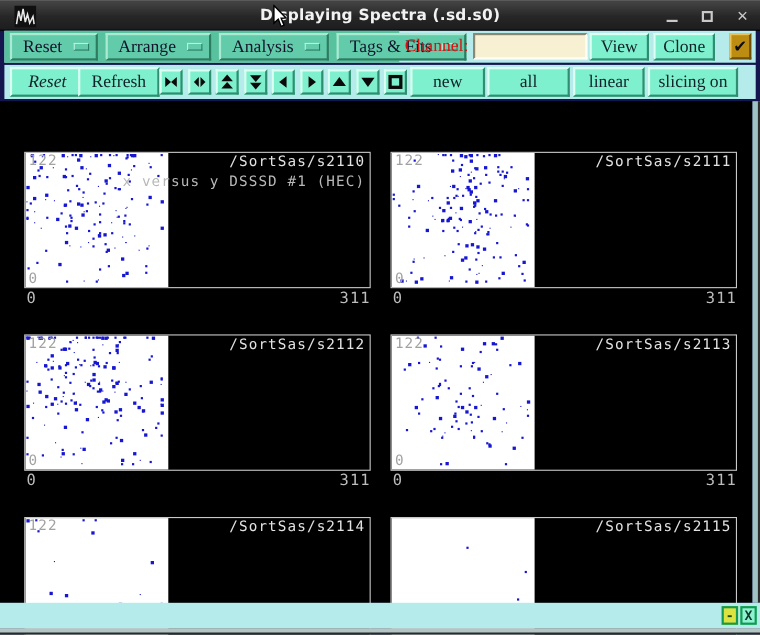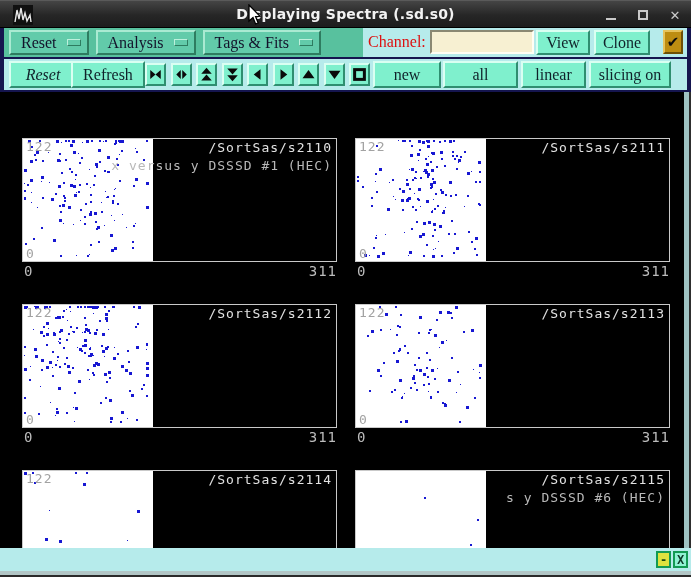--- a/index.html
+++ b/index.html
@@ -149,20 +149,24 @@
       <svg viewBox="0 0 16 24">
           <path d="M3,1 L3,17 L7,13.5 L9.6,20 L12.2,18.9 L9.6,12.6 L14,12.3 Z" fill="#fff" stroke="#000" stroke-width="1.3"></path>
         </svg>
     </span>
   </div>
 
   <div class="toolrow1">
     <div class="menubar">
       <button class="menu-btn">
         <span>Reset</span>
+        <span class="menu-dash"></span>
+      </button>
+      <button class="menu-btn">
+        <span>Arrange</span>
         <span class="menu-dash"></span>
       </button>
       <button class="menu-btn">
         <span>Analysis</span>
         <span class="menu-dash"></span>
       </button>
       <button class="menu-btn">
         <span>Tags &amp; Fits</span>
         <span class="menu-dash"></span>
       </button>
@@ -908,21 +912,20 @@
     <div class="plot">
       <div class="white-region">
             <div class="dot" style="left: 40.1207px; top: 82.4489px; width: 2px; height: 2px;"></div>
             <div class="dot" style="left: 114.399px; top: 73.392px; width: 2px; height: 2px;"></div>
             <div class="dot" style="left: 120.541px; top: 47.9477px; width: 2px; height: 2px;"></div>
             <div class="dot" style="left: 89.8793px; top: 95.5324px; width: 2px; height: 2px;"></div>
             <div class="dot" style="left: 68.1033px; top: 25.5305px; width: 2px; height: 2px;"></div>
           </div>
 
       <div class="ptitle">/SortSas/s2115</div>
-      <div class="psub">s y DSSSD #6 (HEC)</div>
     </div>
     <div class="axisrow">
       <span class="x0">0</span>
       <span class="x1">311</span>
     </div>
   </div>
 </div>
   <div class="right-frame"></div>
 
   <div class="statusbar">

